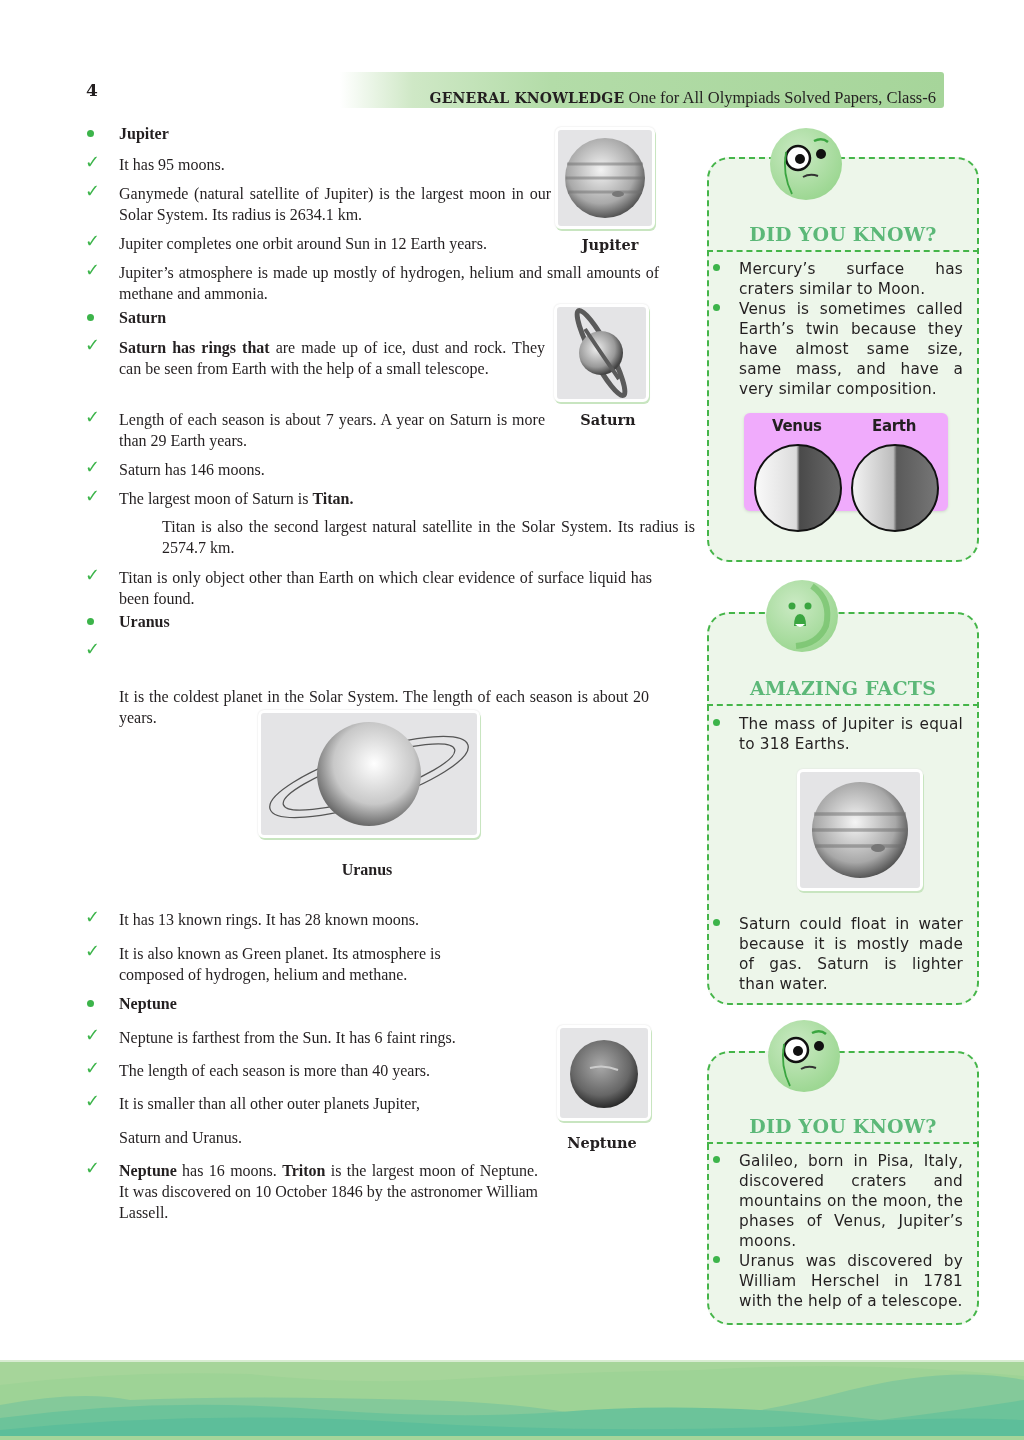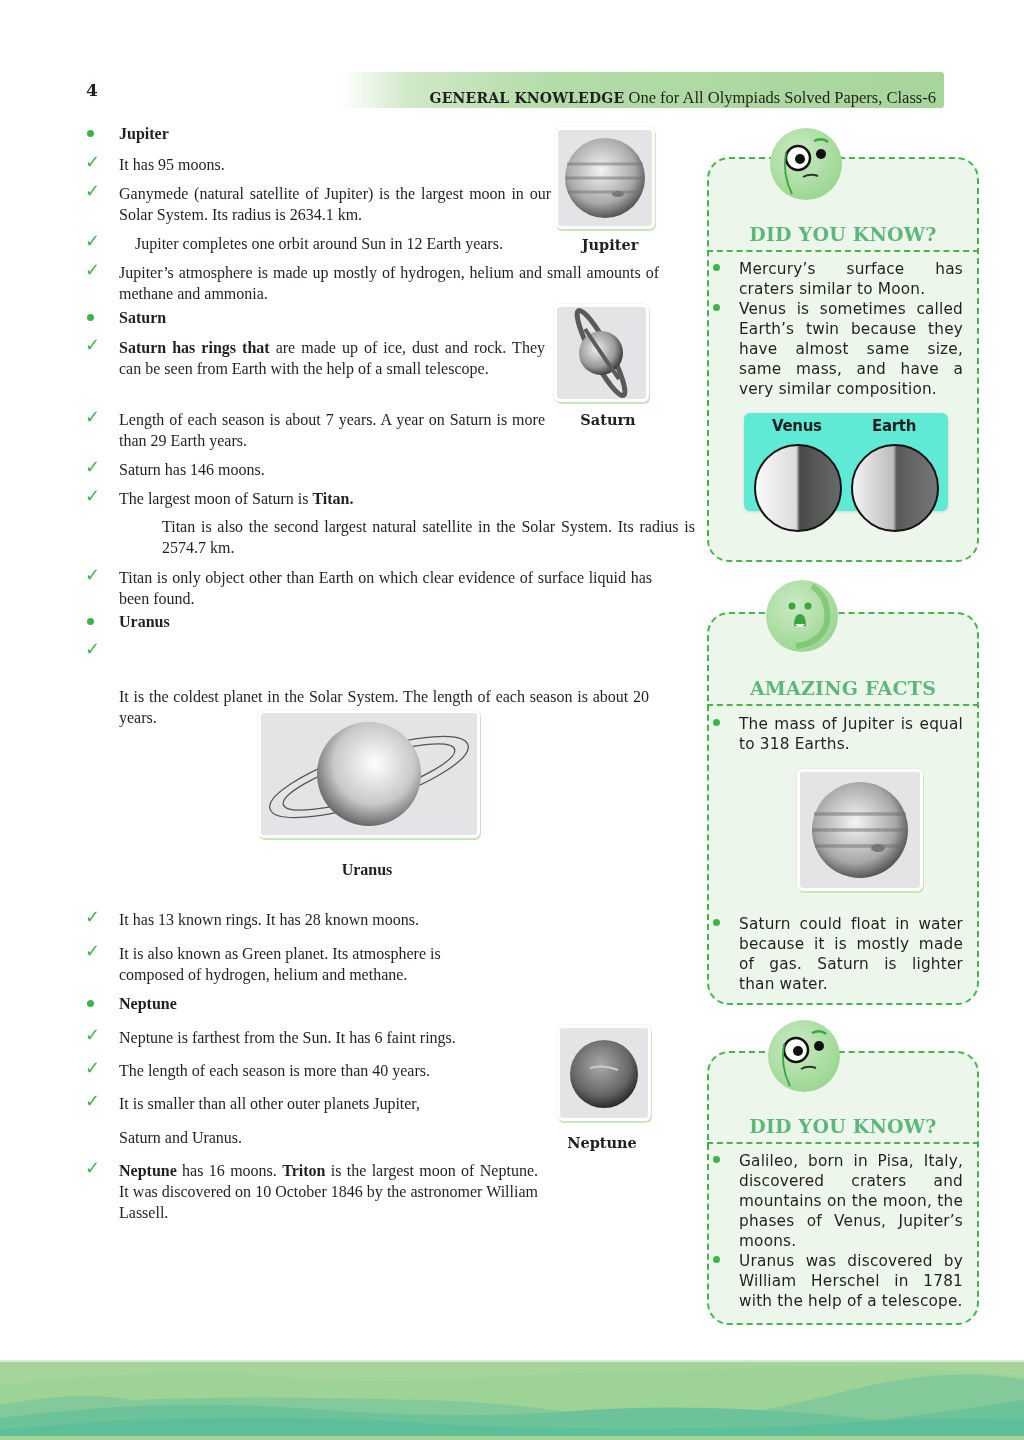--- a/index.html
+++ b/index.html
@@ -57,21 +57,21 @@
 <div class="item" style="top:154px;">
   <span class="mark check">✓</span>
   <span class="txt" style="width:430px;">It has 95 moons.</span>
 </div>
 <div class="item" style="top:183px;">
   <span class="mark check">✓</span>
   <span class="txt" style="width:432px;">Ganymede (natural satellite of Jupiter) is the largest moon in our Solar System. Its radius is 2634.1 km.</span>
 </div>
 <div class="item" style="top:233px;">
   <span class="mark check">✓</span>
-  <span class="txt" style="width:440px;margin-left:16px;">Jupiter completes one orbit around Sun in 12 Earth years.</span>
+  <span class="txt" style="width:440px;">Jupiter completes one orbit around Sun in 12 Earth years.</span>
 </div>
 <div class="item" style="top:262px;">
   <span class="mark check">✓</span>
   <span class="txt" style="width:540px;">Jupiter’s atmosphere is made up mostly of hydrogen, helium and small amounts of methane and ammonia.</span>
 </div>
 
 <div class="imgcard" style="left:555px; top:127px; width:100px; height:102px;">
   <svg width="94" height="96" viewBox="0 0 94 96">
     <defs>
       <radialGradient id="jg" cx="45%" cy="40%" r="60%">
@@ -212,21 +212,21 @@
   <div class="title" style="top:64px;">DID YOU KNOW?</div>
   <div class="divider" style="top:91px;"></div>
   <div class="sb-item" style="top:100px;">
     <span class="dot"></span>
     <span class="t">Mercury’s surface has craters similar to Moon.</span>
   </div>
   <div class="sb-item" style="top:140px;">
     <span class="dot"></span>
     <span class="t">Venus is sometimes called Earth’s twin because they have almost same size, same mass, and have a very similar composition.</span>
   </div>
-  <div style="position:absolute; left:35px; top:254px; width:204px; height:98px; background:#5eead4; border-radius:6px; box-shadow:0 1px 3px #cfd8cc;">
+  <div style="position:absolute; left:35px; top:254px; width:204px; height:98px; background:#f0abfc; border-radius:6px; box-shadow:0 1px 3px #cfd8cc;">
     <div style="position:absolute; left:28px; top:4px; font-family:'DejaVu Sans', sans-serif; font-weight:bold; font-size:15px; letter-spacing:-0.3px;">Venus</div>
     <div style="position:absolute; left:128px; top:4px; font-family:'DejaVu Sans', sans-serif; font-weight:bold; font-size:15px; letter-spacing:-0.3px;">Earth</div>
     <svg style="position:absolute; left:6px; top:28px;" width="194" height="94" viewBox="0 0 194 94">
       <defs>
         <linearGradient id="vg" x1="0" x2="1" y1="0" y2="0">
             <stop offset="0%" stop-color="#fafafa"></stop>
             <stop offset="48%" stop-color="#dcdcdc"></stop>
             <stop offset="52%" stop-color="#4a4a4a"></stop>
             <stop offset="100%" stop-color="#6a6a6a"></stop>
           </linearGradient>

